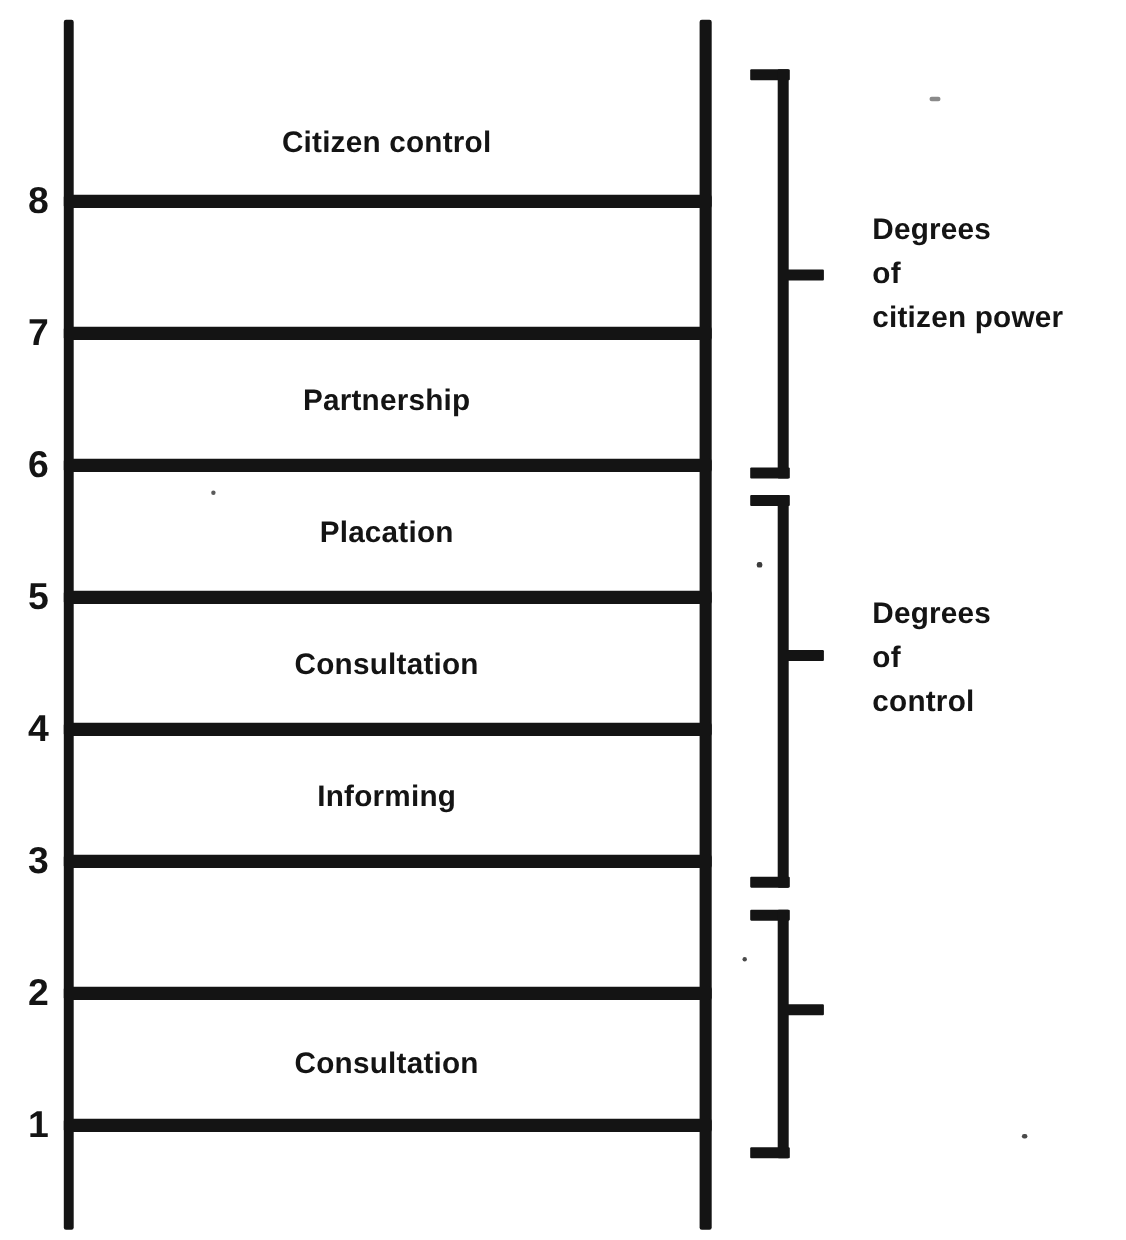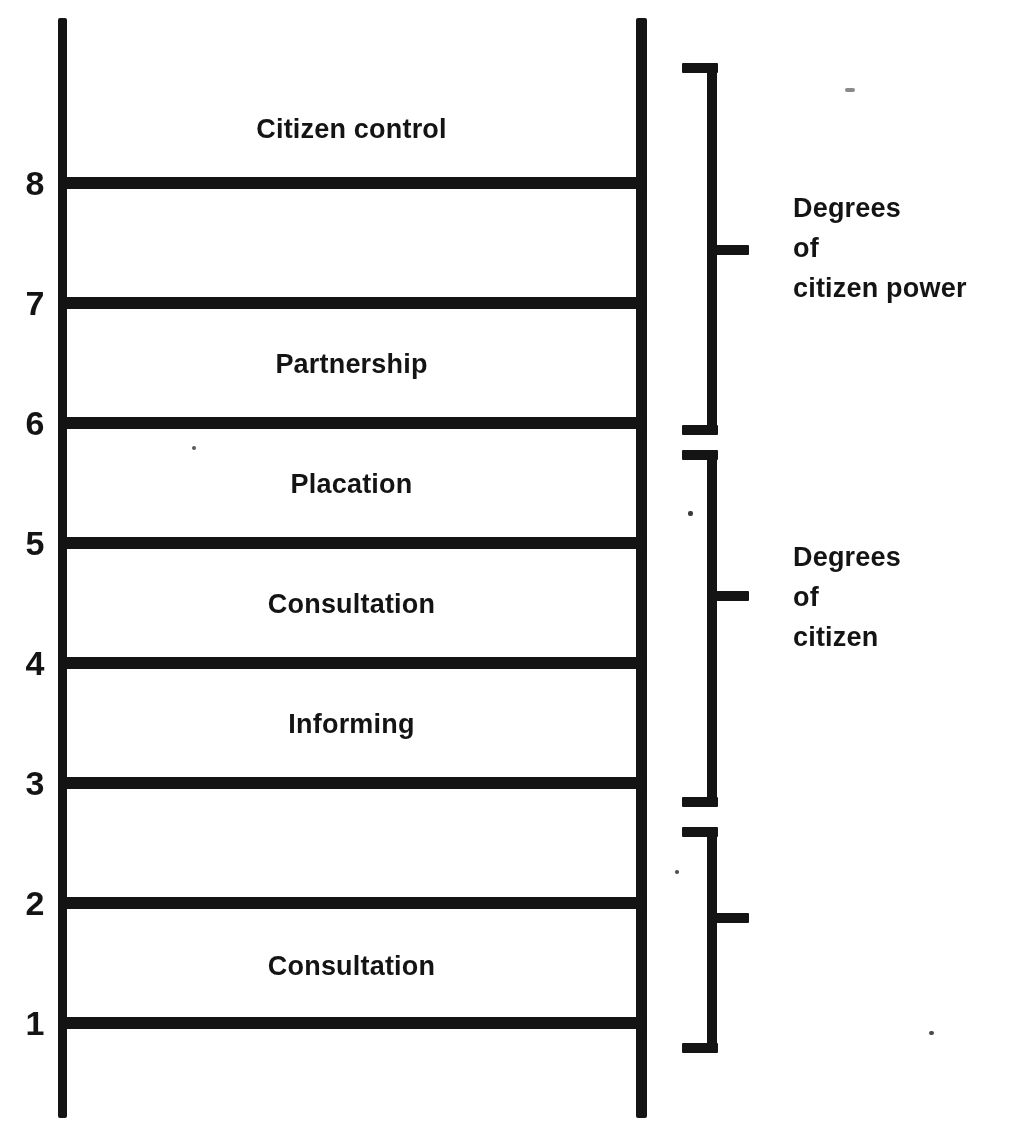--- a/index.html
+++ b/index.html
@@ -101,21 +101,21 @@
 
   <div class="group-label" style="top:188px">
     <div>Degrees</div>
     <div>of</div>
     <div>citizen power</div>
   </div>
 
   <div class="group-label" style="top:537px">
     <div>Degrees</div>
     <div>of</div>
-    <div>citizen</div>
+    <div>control</div>
   </div>
 
 
 <div class="speck" style="left: 845px; top: 88px; width: 10px; height: 4px; background: rgb(138, 138, 138);"></div>
     <div class="speck" style="left: 688px; top: 511px; width: 5px; height: 5px; background: rgb(60, 60, 60);"></div>
     <div class="speck" style="left: 192px; top: 446px; width: 4px; height: 4px; background: rgb(90, 90, 90);"></div>
     <div class="speck" style="left: 675px; top: 870px; width: 4px; height: 4px; background: rgb(74, 74, 74);"></div>
     <div class="speck" style="left: 929px; top: 1031px; width: 5px; height: 4px; background: rgb(74, 74, 74);"></div>
   </div>
 

